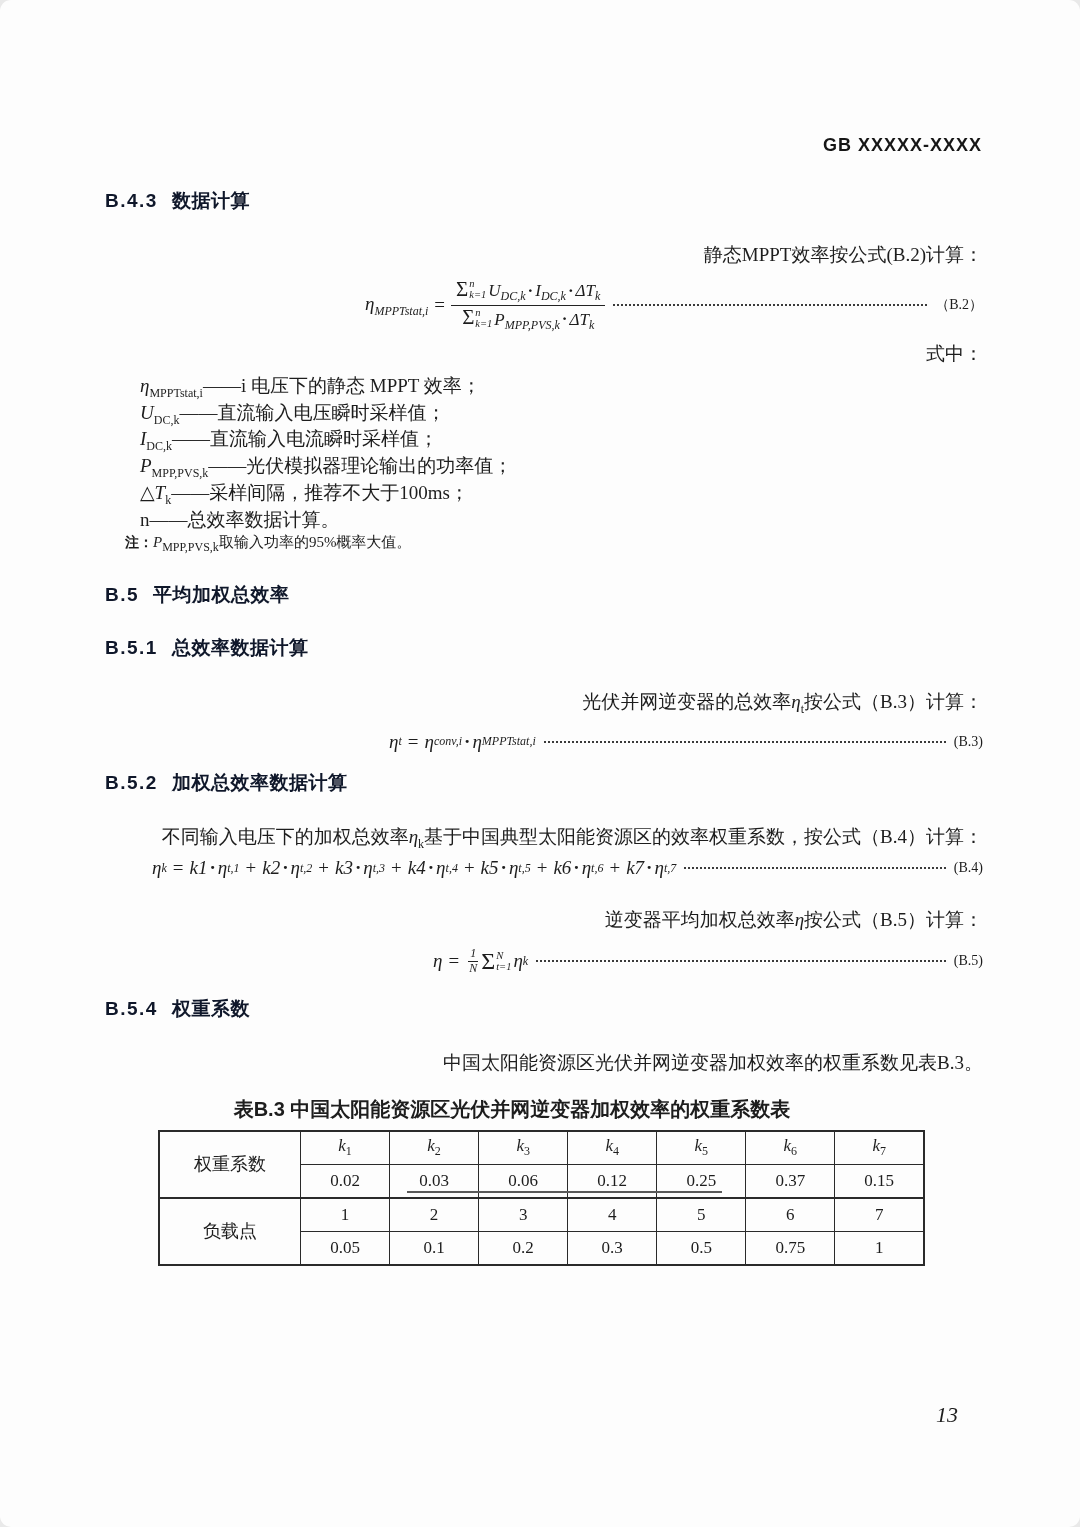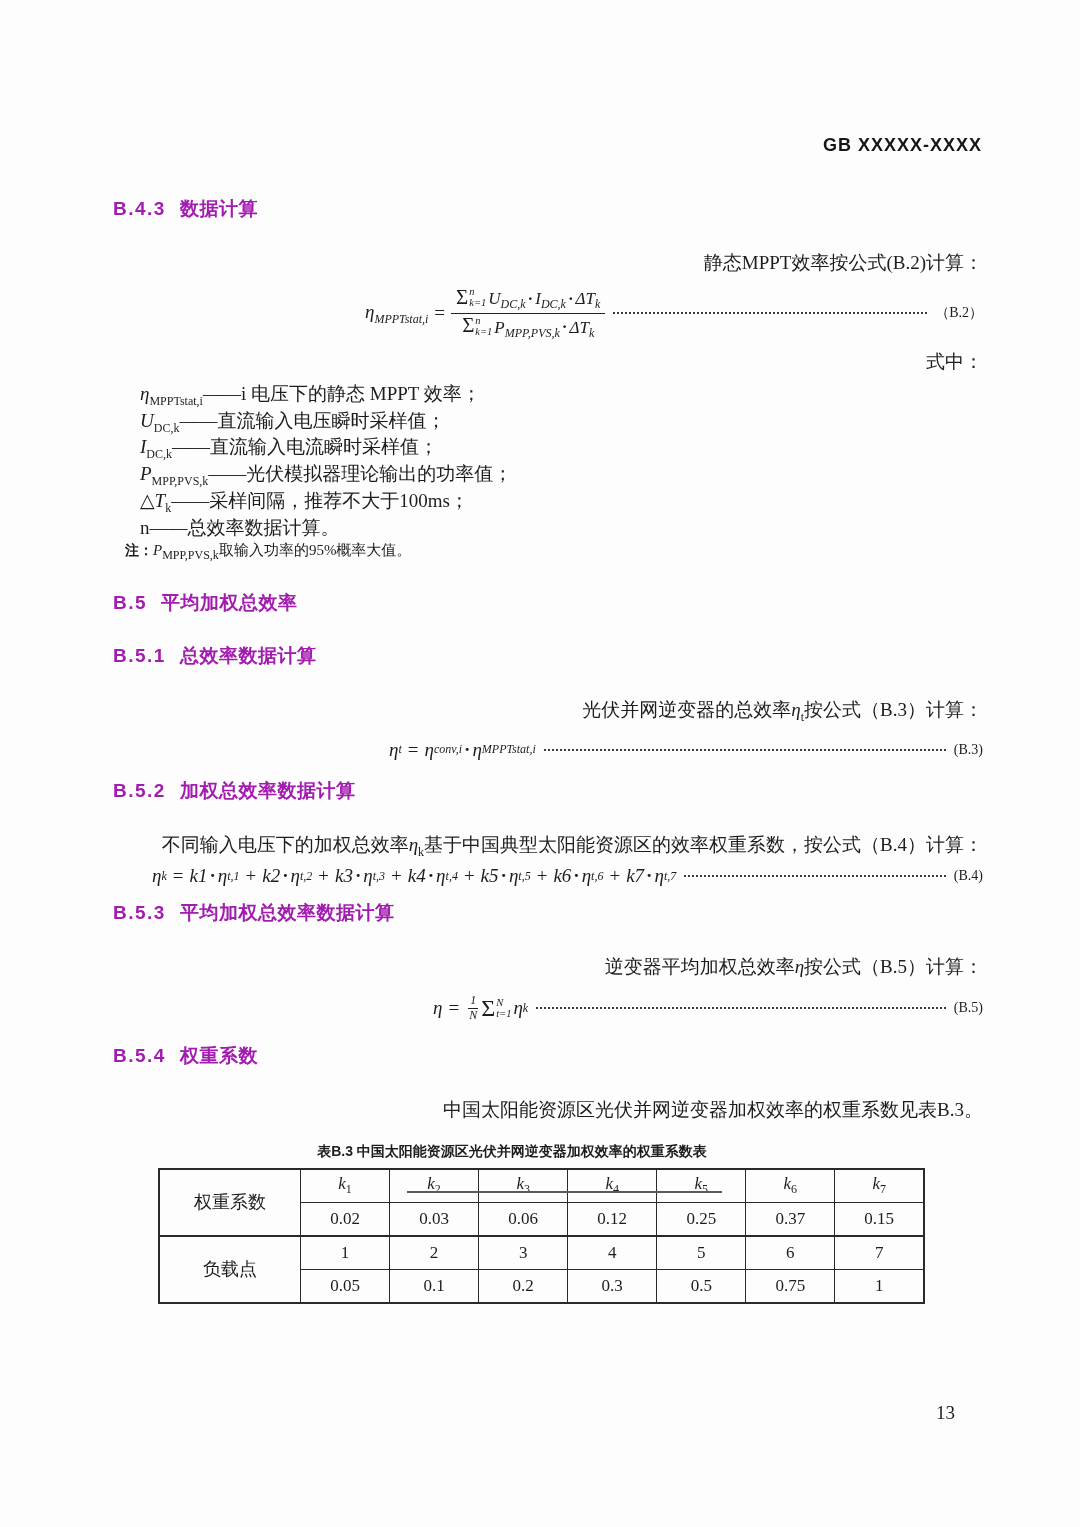--- a/index.html
+++ b/index.html
@@ -4,32 +4,33 @@
 <style>
   html,body{margin:0;padding:0;background:#e9e9e9;}
   .page{
     position:relative;
     width:1080px;height:1527px;
     margin:0 auto;
     background:#fdfdfd;
     color:#1d1d1d;
     font-family:"Liberation Serif","DejaVu Serif",serif;
     overflow:hidden;
+    border-radius:11px;
   }
   .doc-code{
     position:absolute;top:135px;right:98px;
     font-family:"Liberation Sans","DejaVu Sans",sans-serif;
     font-weight:bold;font-size:18px;letter-spacing:1px;color:#161616;
   }
   .content{position:absolute;left:97px;top:180px;width:886px;}
 
   .sec-h{
     font-family:"Liberation Sans","DejaVu Sans",sans-serif;
-    font-weight:bold;font-size:19px;color:#a21caf;letter-spacing:.5px;
-    margin:16px;
+    font-weight:bold;font-size:19px;color:#0f172a;letter-spacing:.5px;
+    margin:8px;
   }
   .sec-h .num{margin-right:14px;letter-spacing:1.5px;}
   .mt-sec{margin-top:27px;}
   .para{font-size:19px;margin:28px 0 0 0;padding-left:43px;text-align:right;}
   .where{font-size:19px;margin:8px 0 0 0;text-align:right;}
 
   .defs{margin-top:9px;padding-left:43px;}
   .def-item{font-size:19px;line-height:20px;}
   .def-item i{font-family:"Liberation Serif","DejaVu Serif",serif;}
   sub{font-size:12px;}
@@ -50,38 +51,38 @@
   .sigma{font-size:21px;font-style:normal;line-height:1;}
   .lims{display:inline-flex;flex-direction:column;font-size:10.5px;line-height:1.05;margin-left:1px;text-align:left;}
   .sfrac{display:inline-flex;flex-direction:column;text-align:center;font-size:12px;line-height:1.1;margin:0 3px;vertical-align:middle;}
   .sfrac .n{border-bottom:1.2px solid #222;padding:0 2px;}
   .leader{flex:1 1 auto;border-bottom:2.4px dotted #3a3a3a;height:0;margin:0 8px;}
   .eq-label{flex:0 0 auto;font-size:14px;}
 
   
   .tbl-caption{
     font-family:"Liberation Sans","DejaVu Sans",sans-serif;
-    font-weight:bold;font-size:14px;text-align:center;
+    font-weight:bold;font-size:20px;text-align:center;
     margin:20px 0 0 0;width:830px;
   }
   table.wtable{
     border-collapse:collapse;margin:7px 0 0 61px;
     table-layout:fixed;width:767px;
   }
   table.wtable td{
     border:1.4px solid #2a2a2a;text-align:center;
     height:32px;font-size:17px;padding:0;
   }
   table.wtable{border:2.2px solid #2a2a2a;}
   table.wtable td.lbl{font-size:18px;width:140px;}
   table.wtable tr.grp td{border-top:2.6px solid #2a2a2a;}
   td.khead i{font-size:17px;}
 
   .bottom-rule{position:absolute;left:407px;top:1191px;width:315px;height:2px;background:#5a5a5a;}
-  .page-num{position:absolute;left:936px;top:1402px;font-size:19px;}
+  .page-num{position:absolute;left:936px;top:1402px;font-size:22px;font-style:italic;}
 </style>
 </head>
 <body>
 
 <div class="page">
 
   <div class="doc-code">GB XXXXX-XXXX</div>
 
   <div class="content">
 
@@ -193,21 +194,20 @@
         <span class="plus">+</span>
         <i>k7</i>
           <span class="mdot">·</span>
           <i>η</i>
           <sub>t,7</sub>
       </span>
       <span class="leader"></span>
       <span class="eq-label">(B.4)</span>
     </div>
 
-    <h3 class="sec-h" style="margin-top:13px;"><span class="num">B.5.3</span><span>平均加权总效率数据计算</span></h3>
     <p class="para"><span>逆变器平均加权总效率</span><i>η</i><span>按公式（B.5）计算：</span></p>
 
     <div class="formula-row" style="margin-top:14px;">
       <span class="spacer" style="width:336px"></span>
       <span class="math">
         <i>η</i>
         <span class="op">=</span>
         <span class="sfrac">
             <span class="n"><i>1</i></span>
             <span><i>N</i></span>

